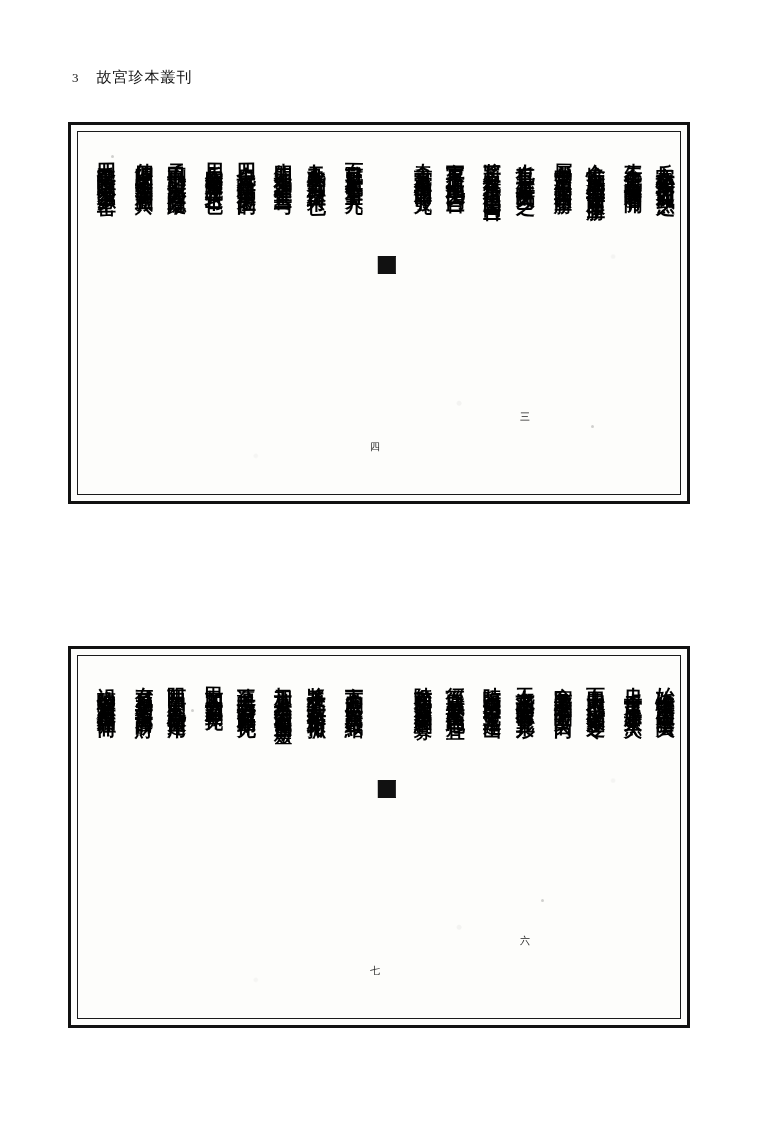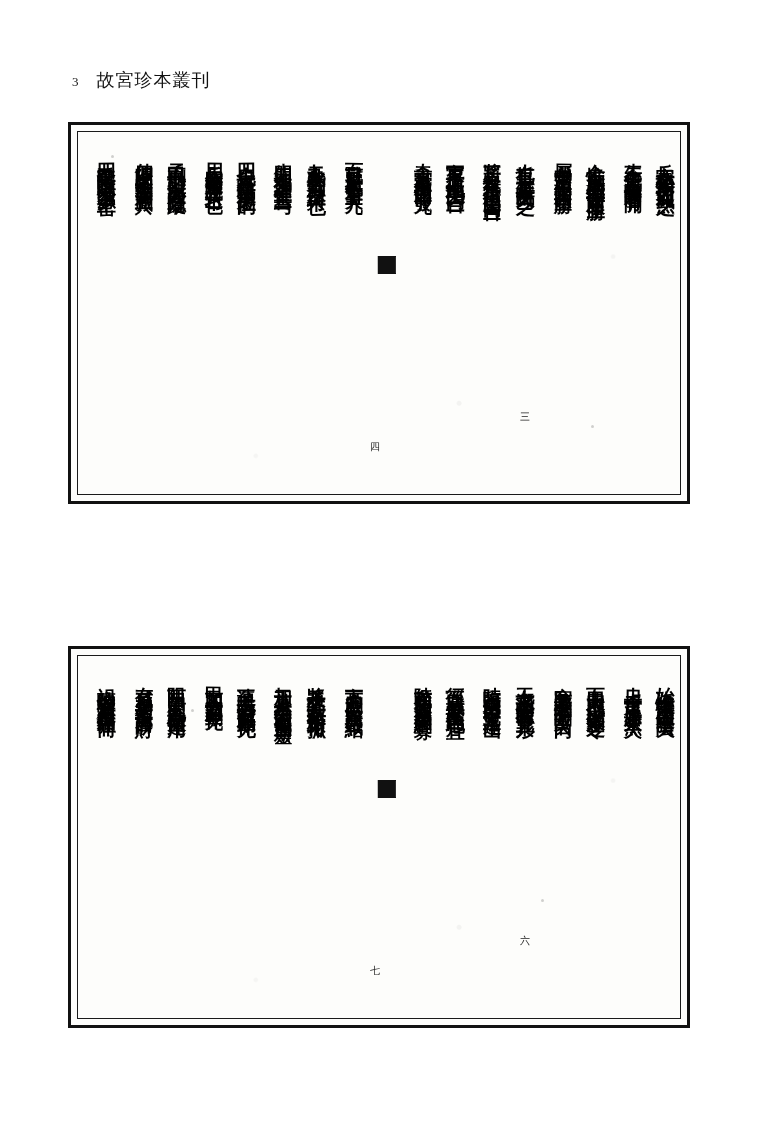--- a/index.html
+++ b/index.html
@@ -23,21 +23,21 @@
     display: flex;
     align-items: baseline;
     gap: 18px;
     color: #111;
   }
   .page-number {
     font-size: 13px;
     font-family: "Liberation Serif", serif;
   }
   .series-title {
-    font-size: 18px;
+    font-size: 15px;
     font-family: Liberation Sans, sans-serif;
     letter-spacing: 1px;
   }
 
   
   .plate {
     position: absolute;
     background: #fdfdfb;
     border: 3px solid #111;
     box-sizing: border-box;

